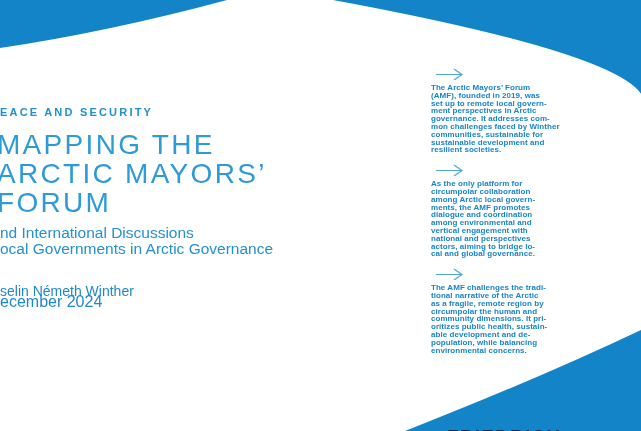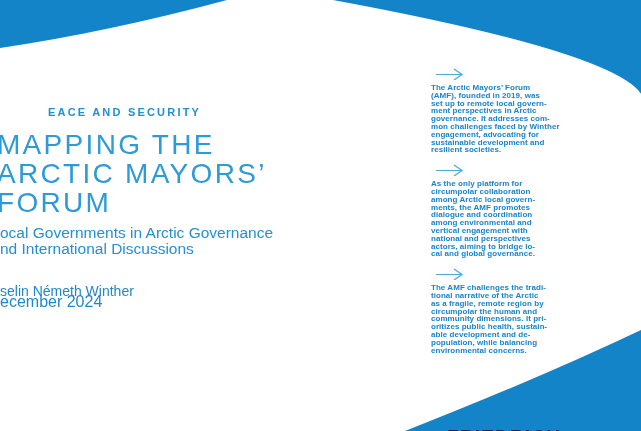--- a/index.html
+++ b/index.html
@@ -9,21 +9,21 @@
     height: 431px;
     background: #ffffff;
     overflow: hidden;
     font-family: "Liberation Sans", sans-serif;
   }
   .bg-svg { position: absolute; left: 0; top: 0; }
 
   .eyebrow {
     position: absolute; left: 0; top: 106px;
     font-size: 11px; font-weight: bold; letter-spacing: 2.2px;
-    color: #2191cd; white-space: nowrap; margin-left: 48px;
+    color: #2191cd; white-space: nowrap;
   }
   .title {
     position: absolute; left: -3px; top: 130px;
     font-size: 28px; line-height: 29px; letter-spacing: 2.3px;
     color: #2e9ad6; font-weight: 400; white-space: nowrap;
   }
   .subtitle {
     position: absolute; left: 0; top: 225px;
     font-size: 15.5px; line-height: 15.5px;
     color: #2490cf; white-space: nowrap;
@@ -59,42 +59,42 @@
 
   <div class="eyebrow">EACE AND SECURITY</div>
 
   <div class="title">
       <div class="ln">MAPPING THE</div>
       <div class="ln">ARCTIC MAYORS’</div>
       <div class="ln">FORUM</div>
     </div>
 
   <div class="subtitle">
+      <div class="ln">nd International Discussions</div>
       <div class="ln">ocal Governments in Arctic Governance</div>
-      <div class="ln">nd International Discussions</div>
     </div>
 
   <div class="byline">
     <div class="author">selin Németh Winther</div>
     <div class="date">ecember 2024</div>
   </div>
 
   <div class="right-col">
 
     <svg class="arrow-wrap" width="30" height="14" viewBox="0 0 30 14">
       <path d="M1 8.5 H27 M19 3 L27 8.5 L19 14" fill="none" stroke="#51a5da" stroke-width="1.2"></path>
     </svg>
     <div class="para">
         <div class="ln">The Arctic Mayors’ Forum</div>
         <div class="ln">(AMF), founded in 2019, was</div>
         <div class="ln">set up to remote local govern-</div>
         <div class="ln">ment perspectives in Arctic</div>
         <div class="ln">governance. It addresses com-</div>
         <div class="ln">mon challenges faced by Winther</div>
-        <div class="ln">engagement, advocating for</div>
+        <div class="ln">communities, sustainable for</div>
         <div class="ln">sustainable development and</div>
         <div class="ln">resilient societies.</div>
       </div>
 
     <svg class="arrow-wrap" width="30" height="14" viewBox="0 0 30 14">
       <path d="M1 8.5 H27 M19 3 L27 8.5 L19 14" fill="none" stroke="#51a5da" stroke-width="1.2"></path>
     </svg>
     <div class="para">
         <div class="ln">As the only platform for</div>
         <div class="ln">circumpolar collaboration</div>

